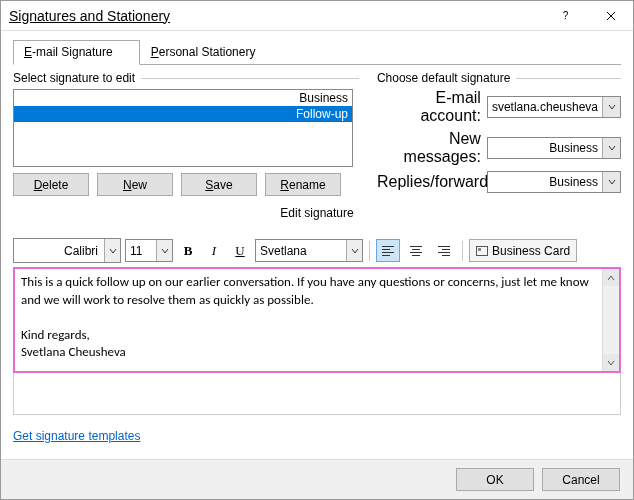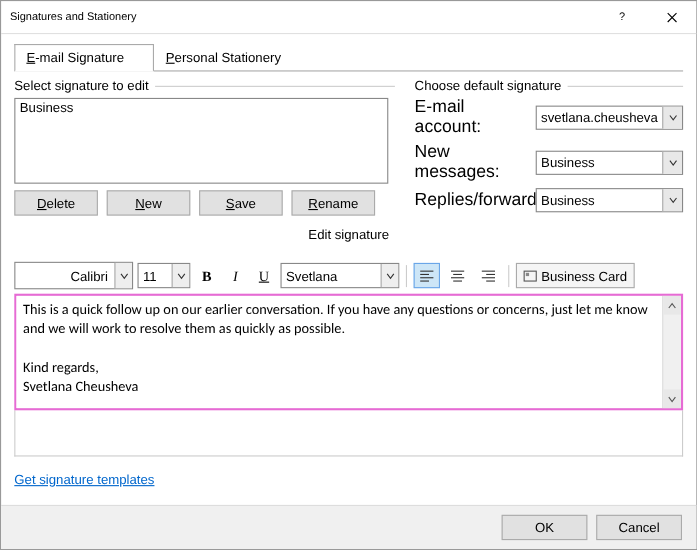--- a/index.html
+++ b/index.html
@@ -21,21 +21,21 @@
     display: flex;
     flex-direction: column;
   }
   .titlebar {
     height: 30px;
     display: flex;
     align-items: center;
     padding-left: 8px;
     border-bottom: 1px solid #e0e0e0;
   }
-  .titlebar-title { flex: 1; font-size: 10px; }
+  .titlebar-title { flex: 1; font-size: 14px; text-decoration: underline; }
   .titlebar-controls { display: flex; }
   .titlebar-btn {
     width: 45px;
     height: 29px;
     display: flex;
     align-items: center;
     justify-content: center;
     font-family: "Segoe MDL2 Assets", sans-serif;
     font-size: 10px;
   }
@@ -61,20 +61,21 @@
   }
   .tab.active {
     border: 1px solid #aaa;
     border-bottom: 1px solid #fff;
     background: #fff;
   }
   .tab .ul { text-decoration: underline; }
   .row1 {
     display: flex;
     gap: 18px;
+    text-align: right;
   }
   .group {
     position: relative;
   }
   .sig-list-box {
     width: 340px;
     height: 78px;
     border: 1px solid #888;
     background: #fff;
     overflow: auto;
@@ -254,20 +255,21 @@
     </div>
 
     <div class="row1">
       <div class="group left-group">
         <div class="section-head">
           <span class="lbl">Select signature to edit</span>
           <span class="ln"></span>
         </div>
         <div class="sig-list-box">
           <div class="sig-item">Business</div>
+          <div class="sig-item selected">Follow-up</div>
         </div>
         <div class="btn-row">
           <div class="btn"><span class="ul">D</span>elete</div>
           <div class="btn"><span class="ul">N</span>ew</div>
           <div class="btn"><span class="ul">S</span>ave</div>
           <div class="btn"><span class="ul">R</span>ename</div>
         </div>
       </div>
 
       <div class="group default-panel">

